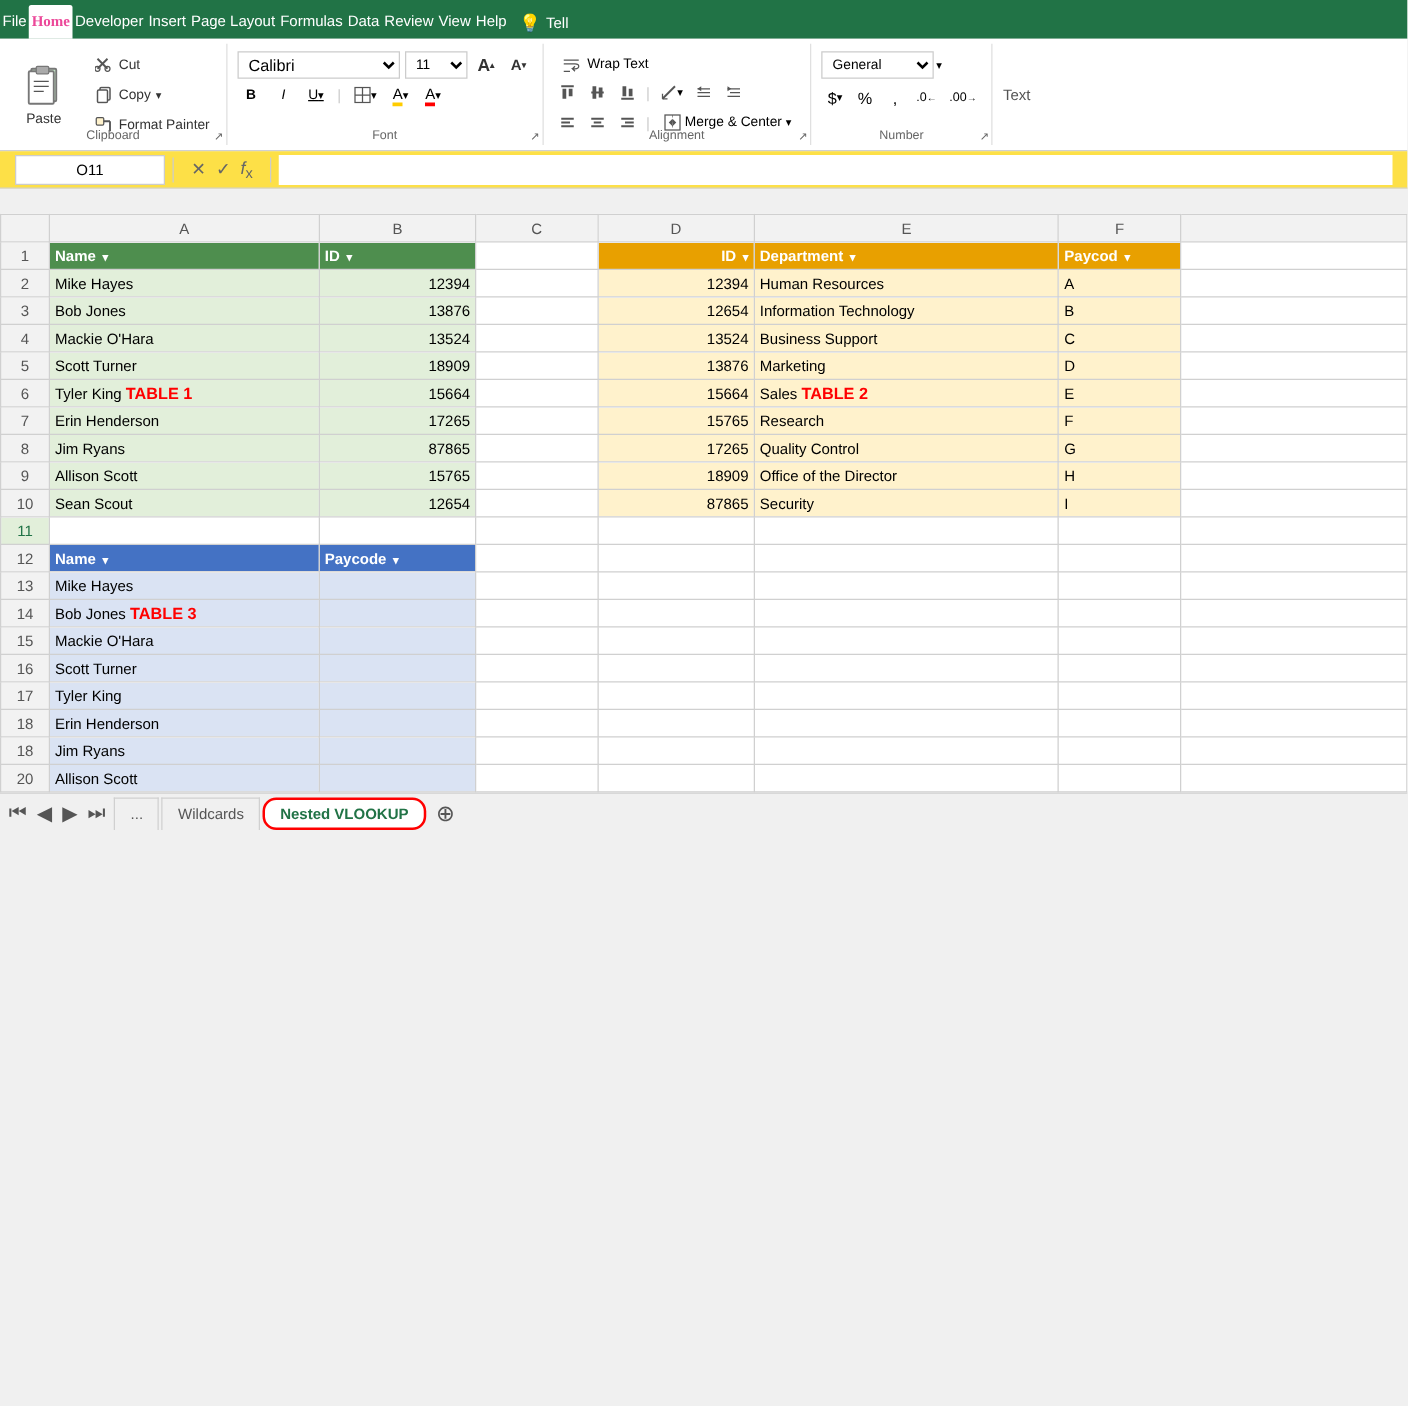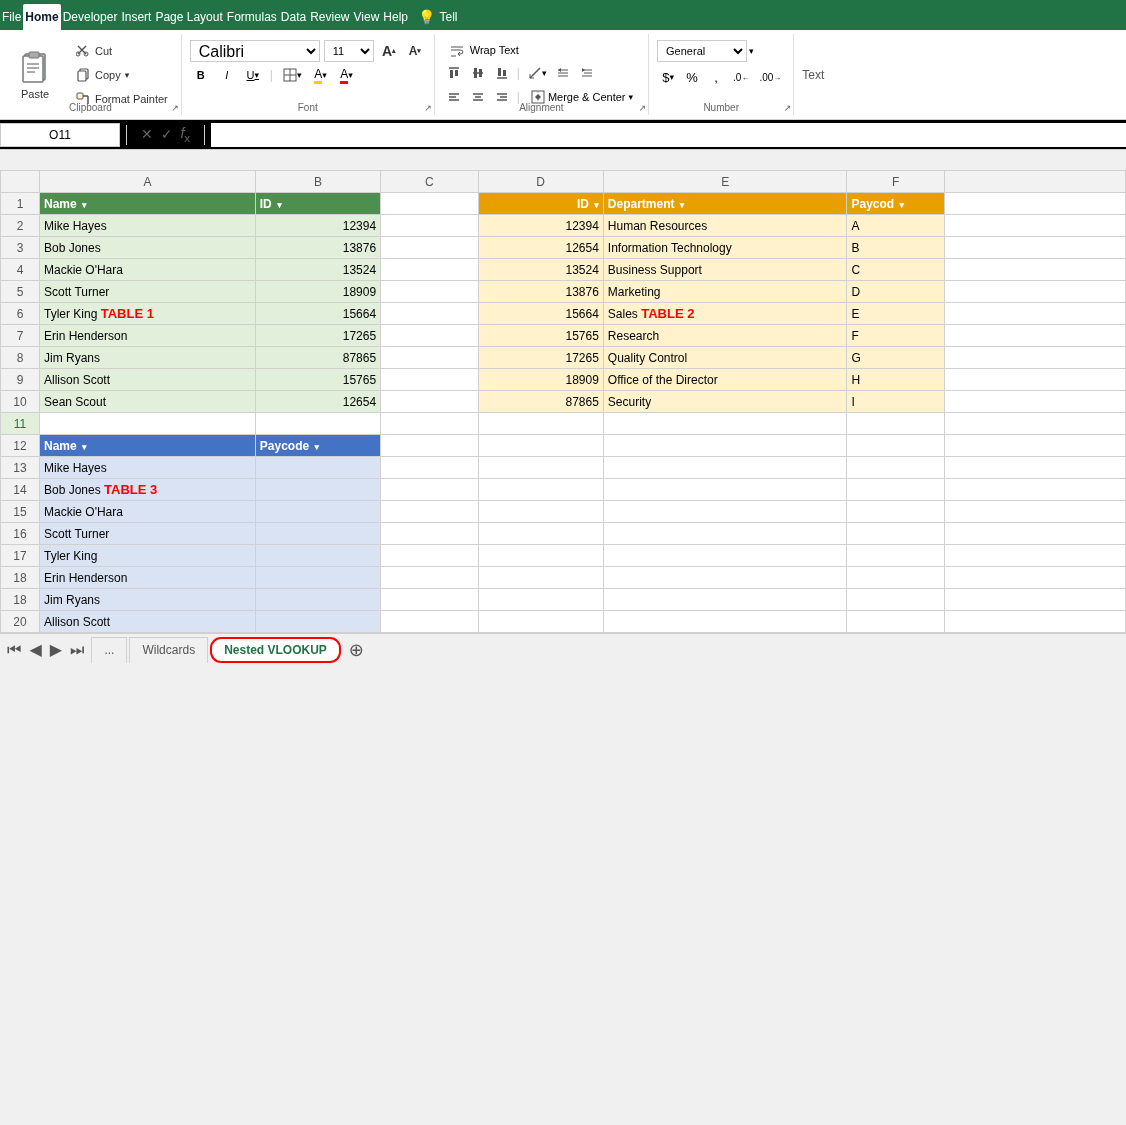--- a/index.html
+++ b/index.html
@@ -2,21 +2,21 @@
 <html><head>
   <meta charset="utf-8">
   <style>
     * { margin: 0; padding: 0; box-sizing: border-box; }
     body { font-family: 'Segoe UI', Arial, sans-serif; font-size: 12px; background: #f0f0f0; width: 1126px; height: 1125px; overflow: hidden; }
 
     
     .ribbon { background: #217346; }
     .ribbon-tabs { display: flex; background: #217346; padding-top: 4px; }
     .ribbon-tab { padding: 6px 2px; color: white; font-size: 12px; cursor: pointer; }
-    .ribbon-tab.active { background: white; color: #0f172a; font-weight: bold; border-radius: 2px 2px 0 0; }
+    .ribbon-tab.active { background: white; color: #ec4899; font-weight: bold; border-radius: 2px 2px 0 0; font-family: Liberation Serif, serif; }
 
     .ribbon-content { background: white; border-bottom: 1px solid #d0d0d0; display: flex; align-items: stretch; padding: 4px 0; height: 90px; }
     .ribbon-group { display: flex; flex-direction: column; align-items: center; padding: 2px 8px; border-right: 1px solid #e0e0e0; position: relative; }
     .ribbon-group-label { font-size: 10px; color: #666; position: absolute; bottom: 2px; left: 0; right: 0; text-align: center; }
 
     .ribbon-group-content { display: flex; align-items: flex-start; flex: 1; gap: 4px; padding-bottom: 14px; padding-top: 4px; }
 
     
     .clipboard-group .ribbon-group-content { flex-direction: row; align-items: stretch; }
     .paste-btn { display: flex; flex-direction: column; align-items: center; justify-content: center; padding: 4px 8px; cursor: pointer; border: 1px solid transparent; border-radius: 2px; min-width: 50px; }
@@ -24,40 +24,40 @@
     .paste-label { font-size: 11px; color: #333; margin-top: 2px; }
 
     .clipboard-right { display: flex; flex-direction: column; gap: 2px; padding-left: 4px; }
     .clipboard-item { display: flex; align-items: center; gap: 4px; padding: 2px 4px; cursor: pointer; font-size: 11px; color: #333; border: 1px solid transparent; border-radius: 2px; }
     .clipboard-item .icon { width: 16px; height: 16px; display: flex; align-items: center; justify-content: center; }
 
     
     .font-group .ribbon-group-content { flex-direction: column; gap: 2px; }
     .font-row1 { display: flex; align-items: center; gap: 4px; }
     .font-row2 { display: flex; align-items: center; gap: 4px; }
-    .font-select { height: 22px; border: 1px solid #ccc; font-size: 16px; padding: 0 4px; width: 130px; background: white; }
+    .font-select { height: 22px; border: 1px solid #ccc; font-size: 13px; padding: 0 4px; width: 130px; background: white; }
     .font-size-select { height: 22px; border: 1px solid #ccc; font-size: 11px; padding: 0 4px; width: 50px; background: white; }
     .font-btn { height: 22px; min-width: 22px; border: 1px solid transparent; background: transparent; cursor: pointer; font-size: 11px; border-radius: 2px; padding: 0 3px; display: flex; align-items: center; justify-content: center; }
     .font-btn.bold { font-weight: bold; }
     .font-btn.italic { font-style: italic; }
     .font-btn.underline { text-decoration: underline; }
     .font-grow { font-size: 14px; font-weight: bold; color: #333; }
     .font-shrink { font-size: 12px; font-weight: bold; color: #333; }
 
     
     .align-group .ribbon-group-content { flex-direction: column; gap: 2px; }
     .align-row { display: flex; align-items: center; gap: 2px; }
     .align-btn { height: 22px; min-width: 22px; border: 1px solid transparent; background: transparent; cursor: pointer; border-radius: 2px; padding: 0 3px; display: flex; align-items: center; justify-content: center; font-size: 12px; }
     .wrap-text-btn { display: flex; align-items: center; gap: 6px; padding: 2px 6px; border: 1px solid transparent; cursor: pointer; font-size: 11px; border-radius: 2px; }
 
     
     .number-group .ribbon-group-content { flex-direction: column; gap: 2px; }
 
     
-    .formula-bar { background: #000000; display: flex; align-items: center; height: 30px; border-bottom: 1px solid #d0d0d0; padding: 0 0; }
+    .formula-bar { background: #fde047; display: flex; align-items: center; height: 30px; border-bottom: 1px solid #d0d0d0; padding: 0 12px; }
     .name-box { width: 120px; height: 24px; border: 1px solid #ccc; font-size: 12px; padding: 0 6px; text-align: center; }
     .formula-divider { width: 1px; height: 20px; background: #ccc; margin: 0 6px; }
     .formula-icons { display: flex; gap: 8px; align-items: center; padding: 0 8px; }
     .formula-icon { cursor: pointer; color: #666; font-size: 14px; }
     .formula-input { flex: 1; height: 24px; border: none; outline: none; font-size: 12px; }
 
     
     .formula-spacer { height: 20px; background: #f0f0f0; }
 
     

